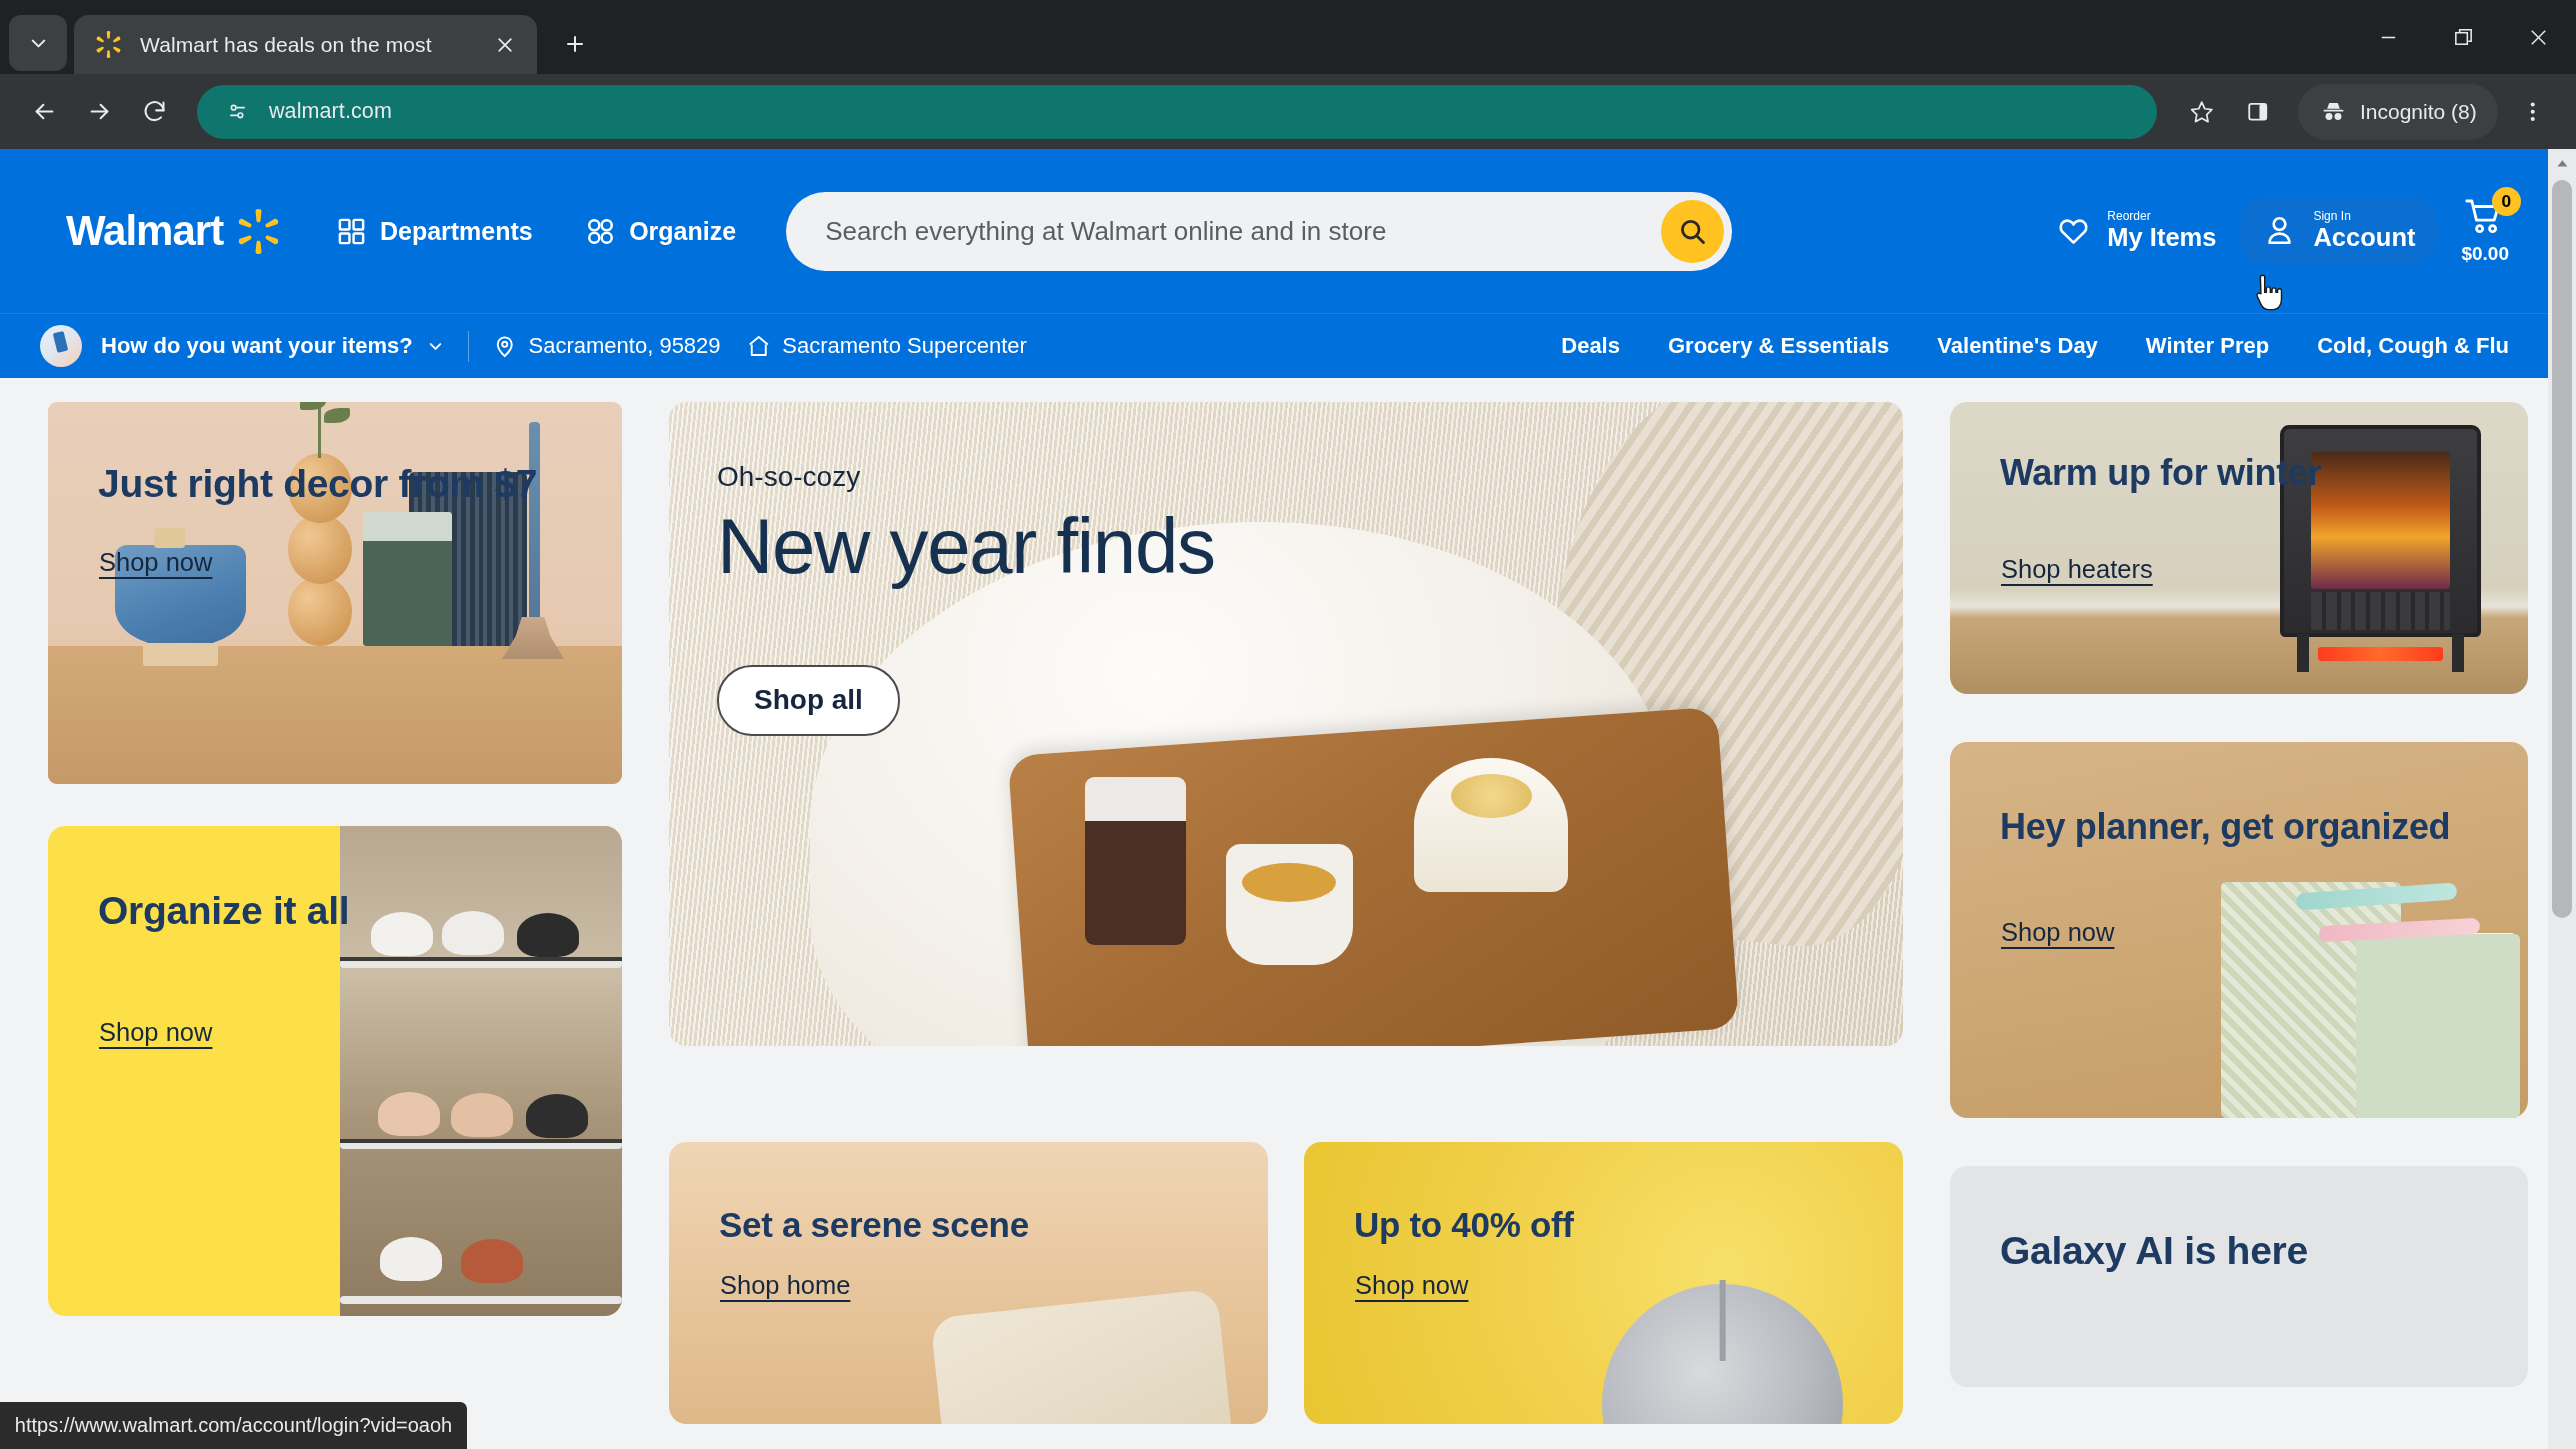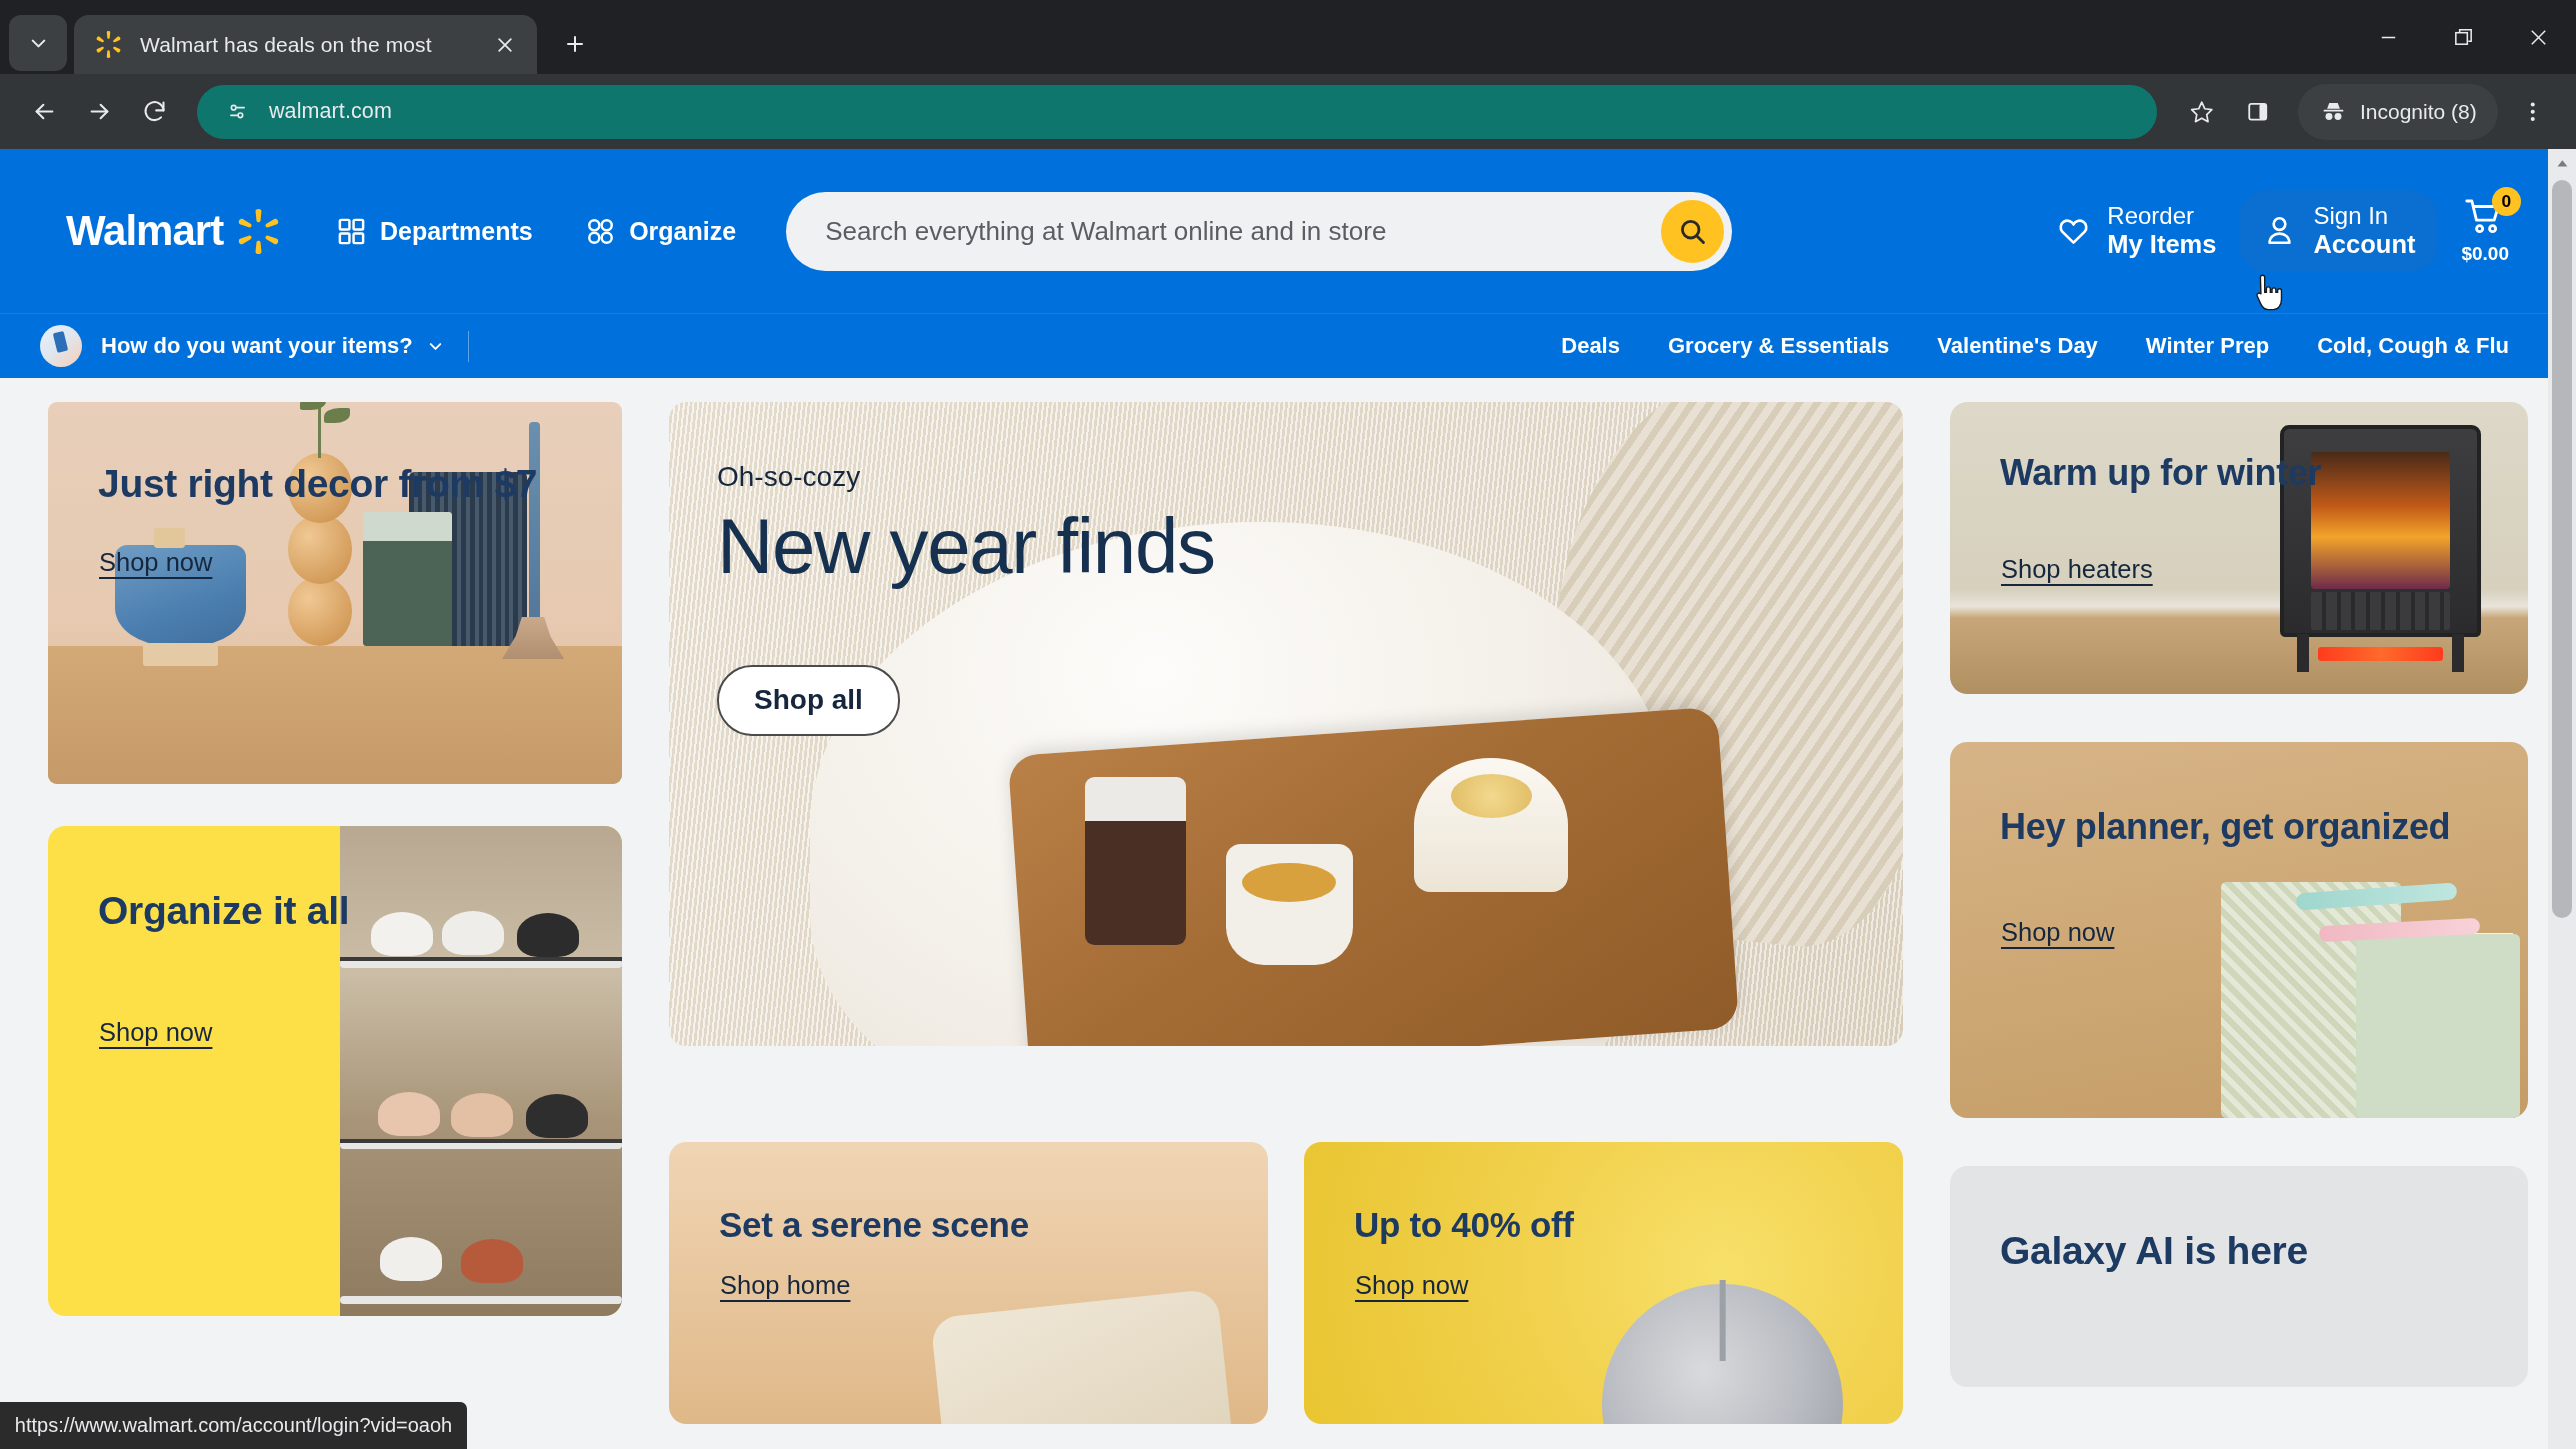--- a/index.html
+++ b/index.html
@@ -107,21 +107,21 @@
     display:flex; align-items:center; justify-content:center; flex:none;
   }
   .wm-search-btn svg { width:31px; height:31px; }
 
   .wm-right { display:flex; align-items:center; margin-left:auto; }
   .wm-tile { display:flex; align-items:center; color:#fff; padding:13.4px 23px;
              border-radius:28px; flex:none; }
   .wm-tile.active { background:#0a6fd0; }
   .wm-tile svg { width:35px; height:35px; margin-right:16px; flex:none; }
   .wm-tile .lines { display:flex; flex-direction:column; line-height:1.12; }
-  .wm-tile .l1 { font-size:24px; }
+  .wm-tile .l1 { font-size:12px; }
   .wm-tile .l2 { font-size:25.5px; font-weight:bold; }
   .wm-cart { display:flex; flex-direction:column; align-items:center; color:#fff;
              margin-left:23px; position:relative; flex:none; }
   .wm-cart .carticon { position:relative; }
   .wm-cart .carticon svg { width:42px; height:38px; }
   .wm-cart .badge {
     position:absolute; top:-10.7px; right:-14.8px; background:#ffc220; color:#000;
     font-size:17.4px; font-weight:bold; border-radius:50%; width:29.5px; height:29.5px;
     display:flex; align-items:center; justify-content:center;
   }
@@ -520,20 +520,33 @@
 
     <div class="wm-subnav">
       <div class="wm-fulfil">
         <div class="circ"></div>
         <span class="lbl">How do you want your items?</span>
         <svg class="chev" viewBox="0 0 24 24" fill="none" stroke="#fff" stroke-width="2.4" stroke-linecap="round" stroke-linejoin="round">
             <polyline points="6 9 12 15 18 9"></polyline>
           </svg>
       </div>
       <div class="wm-divider"></div>
+      <div class="wm-loc">
+        <svg viewBox="0 0 24 24" fill="none" stroke="#fff" stroke-width="1.8">
+            <path d="M12 21.5s6.6-6.2 6.6-11a6.6 6.6 0 1 0-13.2 0c0 4.8 6.6 11 6.6 11z"></path>
+            <circle cx="12" cy="10.4" r="2.4"></circle>
+          </svg>
+        <span>Sacramento, 95829</span>
+        <span class="sep"></span>
+        <svg viewBox="0 0 24 24" fill="none" stroke="#fff" stroke-width="1.8" stroke-linejoin="round">
+            <path d="M3.5 10.5 12 3.5l8.5 7"></path>
+            <path d="M5.4 10.5v10h13.2v-10"></path>
+          </svg>
+        <span>Sacramento Supercenter</span>
+      </div>
       <div class="wm-cats">
         <a href="#">Deals</a>
         <a href="#">Grocery &amp; Essentials</a>
         <a href="#">Valentine's Day</a>
         <a href="#">Winter Prep</a>
         <a href="#">Cold, Cough &amp; Flu</a>
       </div>
     </div>
 
     <div class="content">

